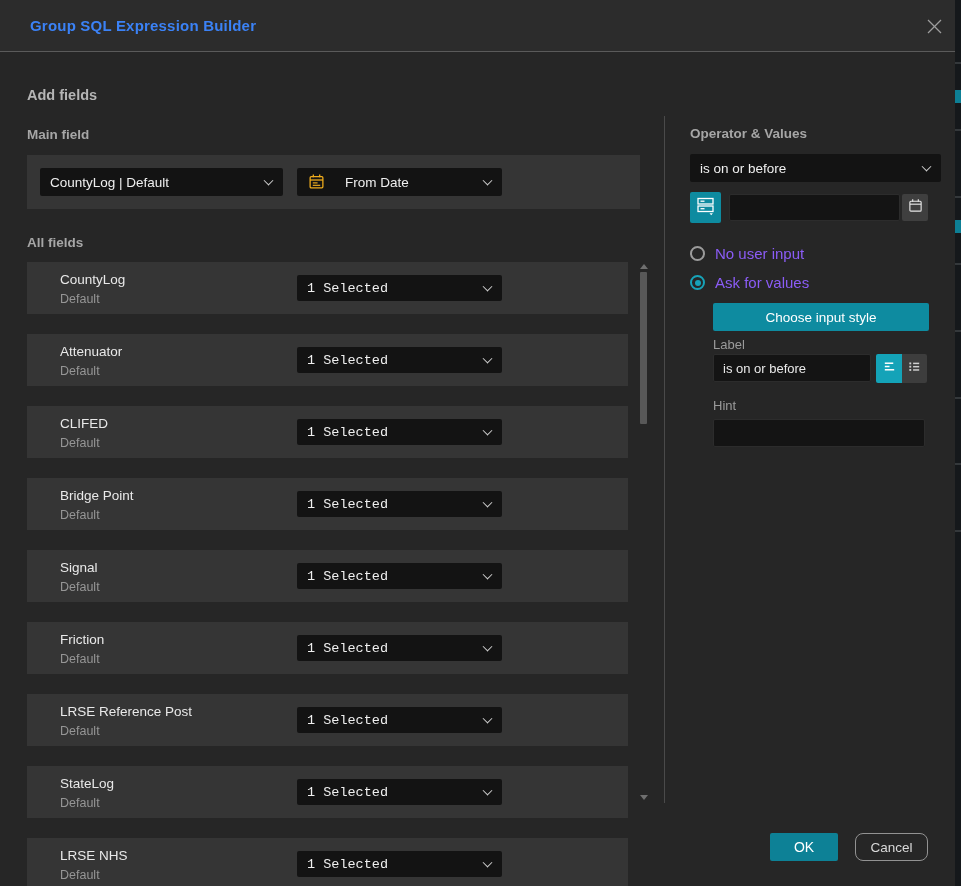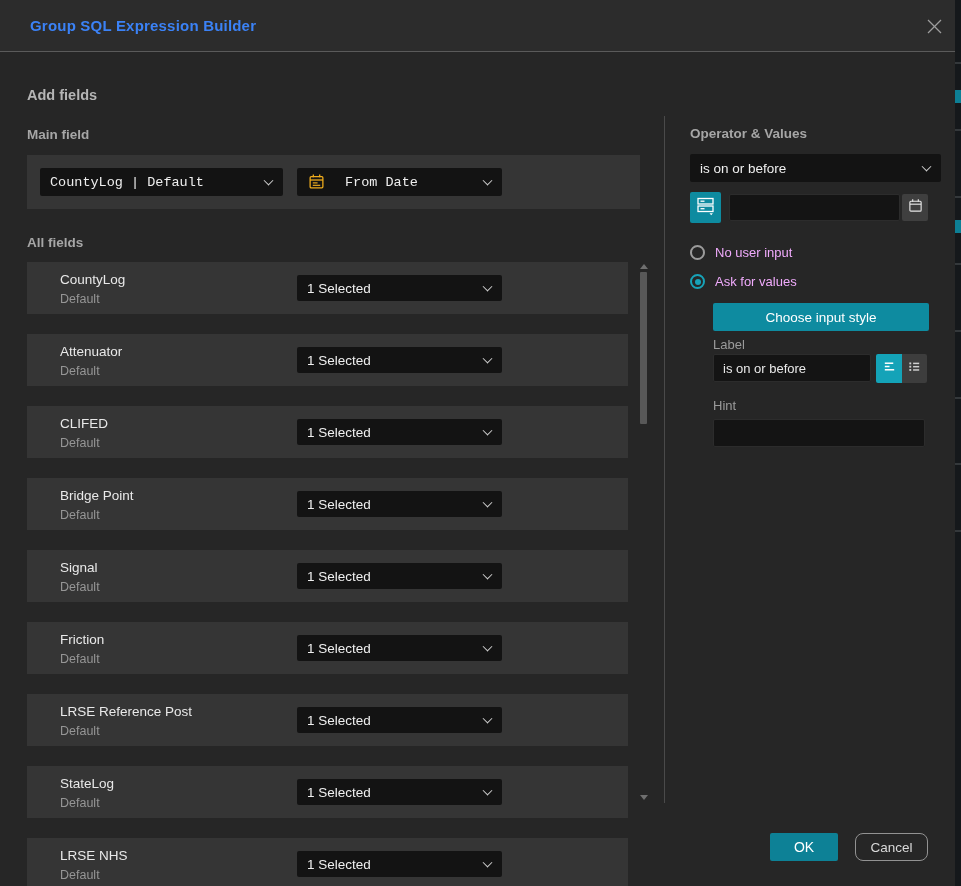--- a/index.html
+++ b/index.html
@@ -23,28 +23,28 @@
             padding:0 26px 0 10px; color:#efefef; font-size:13.5px; cursor:pointer; }
   .seltext { white-space:nowrap; overflow:hidden; }
   .chev { position:absolute; right:11px; top:50%; width:7px; height:7px;
           border-right:1.5px solid #cfcfcf; border-bottom:1.5px solid #cfcfcf;
           transform:translateY(-70%) rotate(45deg); }
   .txt-input { position:absolute; background:#141414; border:1px solid #2c2c2c; border-radius:2px;
                color:#e9e9e9; font-size:13px; padding:0 9px; font-family:"Liberation Sans",sans-serif;
                outline:none; }
 
   
-  #main-band { position:absolute; left:27px; top:155px; width:613px; height:54px; background:#353535;font-family:Liberation Mono, monospace; }
+  #main-band { position:absolute; left:27px; top:155px; width:613px; height:54px; background:#353535; }
 
   
   #fields-list { position:absolute; left:27px; top:262px; width:601px; }
   .frow { position:relative; width:601px; height:52px; background:#353535; margin-bottom:20px; }
   .fname { position:absolute; left:33px; top:10px; font-size:13.5px; color:#e9e9e9; }
   .fsub  { position:absolute; left:33px; top:30px; font-size:12.5px; color:#969696; }
-  .rowsel { left:270px; top:13px; width:205px; height:26px; }
+  .rowsel { left:270px; top:13px; width:205px; height:26px;font-family:Liberation Mono, monospace; }
 
   
   #scrollbar { position:absolute; left:638px; top:262px; width:12px; height:540px; }
   #sb-up, #sb-down { position:absolute; left:2px; width:0; height:0; border-left:4px solid transparent;
                      border-right:4px solid transparent; }
   #sb-up   { top:2px; border-bottom:5px solid #6f6f6f; }
   #sb-down { bottom:2px; border-top:5px solid #6f6f6f; }
   #sb-thumb { position:absolute; left:2px; top:10px; width:7px; height:152px; background:#585858; border-radius:1px; }
 
   #divider { position:absolute; left:664px; top:116px; width:1px; height:687px; background:#4a4a4a; }
@@ -52,21 +52,21 @@
   
   .sq-btn { position:absolute; display:flex; align-items:center; justify-content:center;
             border-radius:2px; cursor:pointer; }
   .teal { background:#0e8ba0; }
   .gray { background:#3f3f3f; }
 
   .radio-row { position:absolute; left:690px; display:flex; align-items:center; gap:10px; cursor:pointer; }
   .radio { width:15px; height:15px; border-radius:50%; border:2px solid #9b9b9b; position:relative; flex:none; }
   .radio.sel { border-color:#17a3b8; }
   .radio.sel::after { content:''; position:absolute; inset:2.5px; border-radius:50%; background:#17a3b8; }
-  .radio-label { font-size:13px; color:#f0abfc; }
+  .radio-label { font-size:15px; color:#8b5cf6; }
 
   #choose-btn { position:absolute; left:713px; top:303px; width:216px; height:28px; background:#0e8ba0;
                 color:#fff; font-size:13.5px; display:flex; align-items:center; justify-content:center;
                 border-radius:2px; cursor:pointer; }
   .cap { position:absolute; font-size:13px; color:#9b9b9b; }
 
   
   #ok-btn { position:absolute; left:770px; top:833px; width:68px; height:28px; background:#0d8196;
             color:#fff; font-size:14px; display:flex; align-items:center; justify-content:center;
             border-radius:2px; cursor:pointer; }

